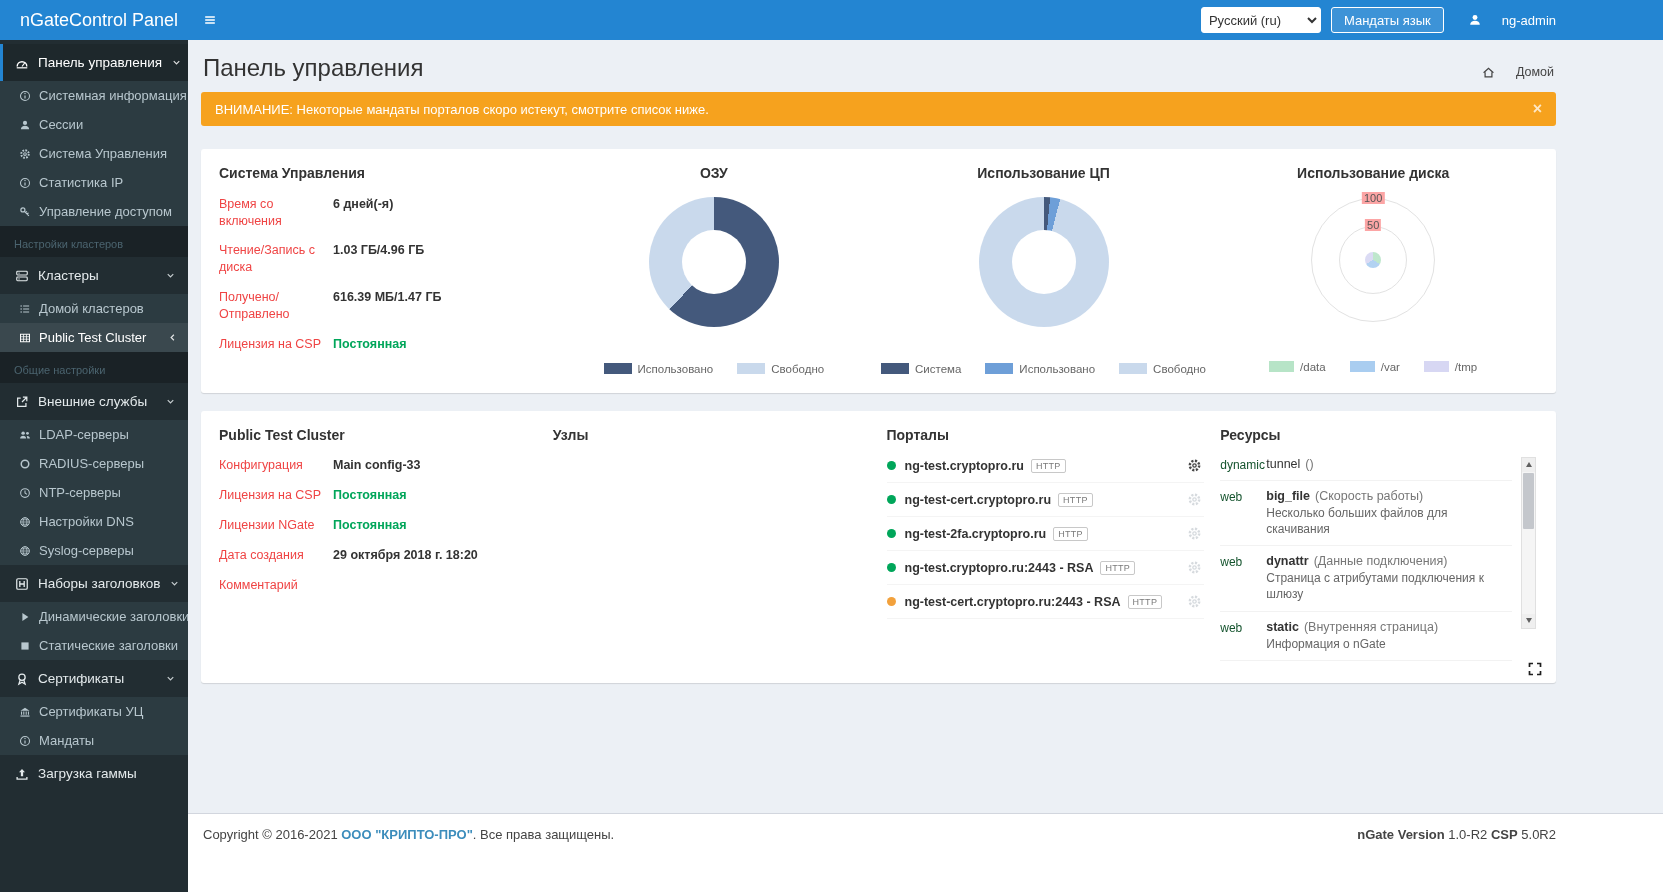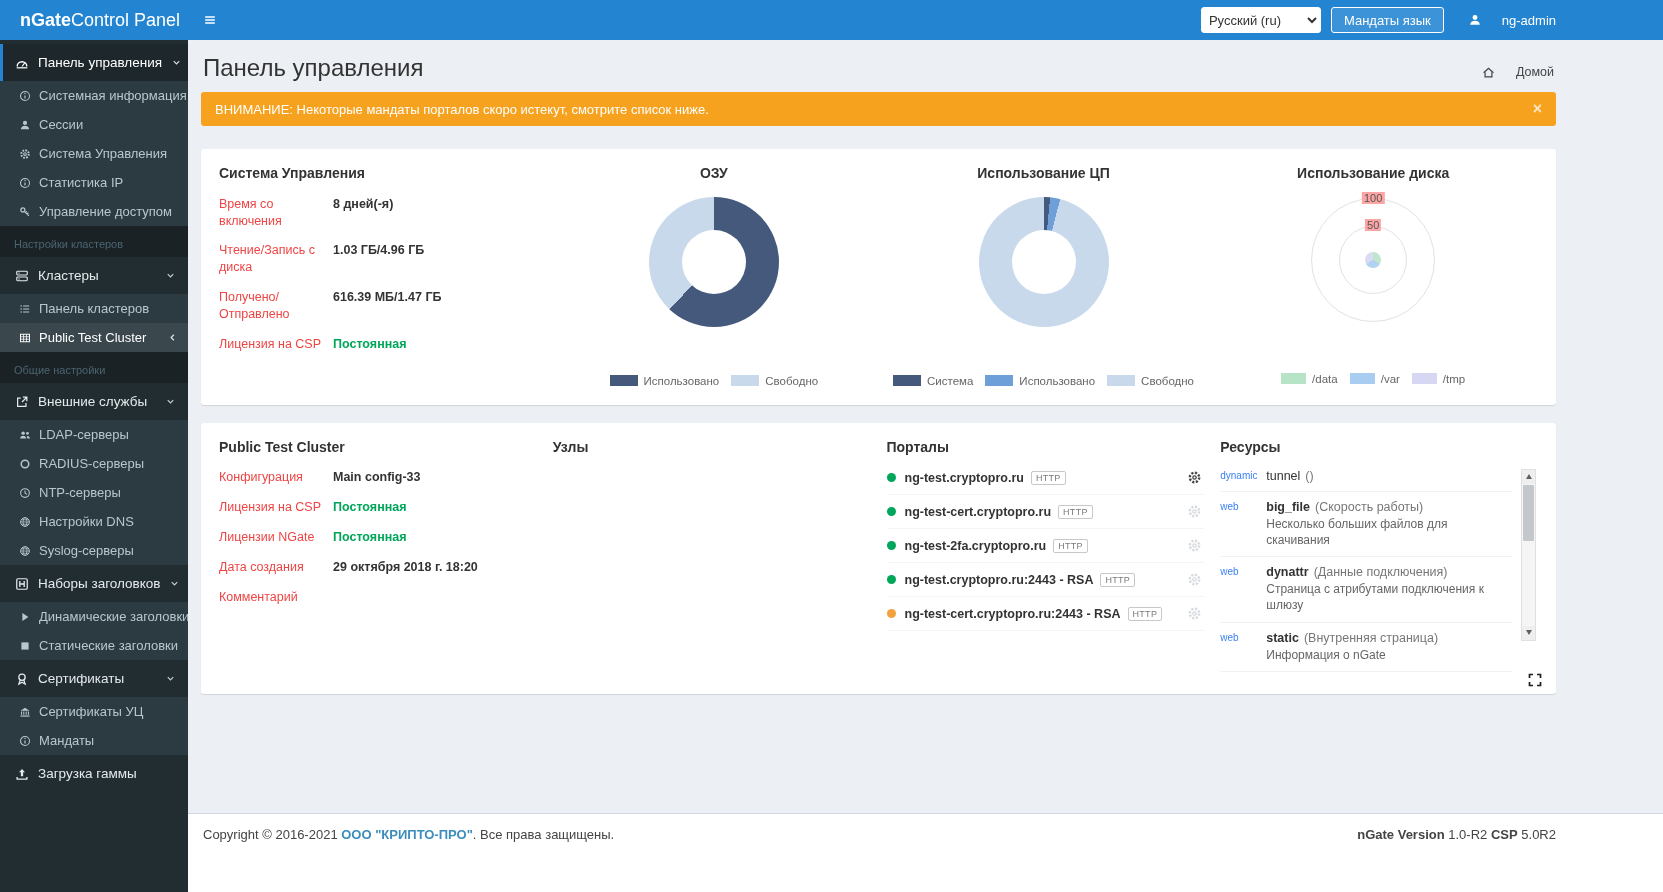--- a/index.html
+++ b/index.html
@@ -3,21 +3,21 @@
 <meta charset="utf-8">
 <style>
 *{margin:0;padding:0;box-sizing:border-box}
 html,body{width:1663px;height:892px}
 body{font-family:"Liberation Sans","DejaVu Sans",sans-serif;font-size:13px;color:#333;background:#ecf0f5;overflow:hidden}
 .page{width:1663px;height:892px;display:flex;flex-direction:column}
 
 
 .navbar{flex:0 0 40px;height:40px;background:#2385d2;color:#fff;display:flex;align-items:stretch}
 .brand{flex:0 0 188px;display:flex;align-items:center;padding-left:20px;font-size:18px;white-space:nowrap}
-.brand b{font-weight:bold}
+.brand b{font-weight:normal}
 .hamburger{width:44px;display:flex;align-items:center;justify-content:center;cursor:pointer;color:#fff}
 .nav-right{margin-left:auto;display:flex;align-items:center;gap:10px;padding-right:107px}
 select.lang{height:26px;width:120px;border:1px solid #fff;border-radius:3px;background:#fff;color:#333;font-size:13px;font-family:inherit;padding:0 3px;cursor:pointer}
 .btn-lang{height:26px;padding:0 12px;background:rgba(255,255,255,.12);border:1px solid #fff;border-radius:3px;color:#fff;font-size:13px;font-family:inherit;cursor:pointer}
 .nav-user{display:flex;align-items:center;gap:20px;margin-left:14px;cursor:pointer;font-size:13px}
 
 
 .wrapper{flex:1;display:flex;min-height:0}
 .sidebar{flex:0 0 188px;background:#222d32;overflow:hidden;padding-top:4px}
 .main{flex:1;display:flex;flex-direction:column;background:#ecf0f5;min-width:0}
@@ -54,21 +54,21 @@
 
 
 .kv{display:flex;margin-top:13px;font-size:12.5px;align-items:flex-start}
 .kv .k{flex:0 0 114px;color:#ef4444;padding-right:8px;line-height:1.35}
 .kv .v{font-weight:bold;color:#333;line-height:1.35}
 .kv .v.green{color:#00a65a}
 
 
 .donut{width:130px;height:130px;border-radius:50%;margin:14px auto 0;position:relative}
 .donut .hole{position:absolute;inset:33px;background:#fff;border-radius:50%}
-.legend{display:flex;justify-content:center;align-items:center;gap:12px;margin-top:48px;font-size:11.5px;color:#666;white-space:nowrap}
+.legend{display:flex;justify-content:center;align-items:center;gap:24px;margin-top:36px;font-size:11.5px;color:#666;white-space:nowrap}
 .lg{display:inline-flex;align-items:center}
 .legend .box{display:inline-block;width:28px;height:11px;margin-right:6px}
 .legend.small .box{width:25px}
 .polar{width:130px;height:130px;margin:12px auto 0;position:relative}
 .ring{position:absolute;border:1px solid #e2e2e2;border-radius:50%}
 .ring.outer{inset:3px}
 .ring.mid{inset:31px}
 .wedges{position:absolute;inset:57px;border-radius:50%;opacity:.9}
 .tick{position:absolute;left:50%;transform:translateX(-50%);font-size:11px;color:#555;background:#fca5a5;padding:0 2px;line-height:1.1}
 .tick.t100{top:-3px}
@@ -85,21 +85,21 @@
 .pname{font-weight:bold;font-size:12.5px;color:#333;white-space:nowrap}
 .badge{font-size:9px;color:#7a7a7a;border:1px solid #c8c8c8;border-radius:2px;padding:1px 4px;margin-left:7px;letter-spacing:.3px;flex:none}
 .gear{width:15px;height:15px;margin-left:auto;cursor:pointer;flex:none}
 .gear.dark{color:#474747}
 .gear.light{color:#d6dade}
 
 
 .res-col{position:relative;padding-right:26px}
 .res-list{margin-top:5px}
 .res-row{display:flex;padding:8px 0;border-bottom:1px solid #f2f2f2;font-size:12.5px}
-.rtype{flex:0 0 46px;color:#3b82f6;font-size:10px;padding-top:1px}
+.rtype{flex:0 0 46px;color:#14532d;font-size:12px;padding-top:1px}
 .rbody{min-width:0}
 .rname{font-weight:bold;color:#333}
 .rname.plain{font-weight:normal}
 .rnote{color:#777;margin-left:5px;font-weight:normal}
 .rdesc{color:#666;font-size:12px;margin-top:3px;line-height:1.3}
 .rail{position:absolute;right:2px;top:30px;width:15px;height:172px;background:#f5f5f5;border:1px solid #e0e0e0;cursor:pointer}
 .rail .ar{height:14px;display:flex;align-items:center;justify-content:center;background:#efefef}
 .rail .ar.down{position:absolute;bottom:0;left:0;right:0}
 .tri-up{width:0;height:0;border-left:3.5px solid transparent;border-right:3.5px solid transparent;border-bottom:5px solid #606060}
 .tri-down{width:0;height:0;border-left:3.5px solid transparent;border-right:3.5px solid transparent;border-top:5px solid #606060}
@@ -295,21 +295,21 @@
             <svg class="chev" viewBox="0 0 16 16">
               <use href="#i-chev-down"></use>
             </svg>
           </li>
           <li class="sb-sub">
             <ul>
               <li class="sb-child">
                 <svg class="ic sm" viewBox="0 0 16 16">
                   <use href="#i-list"></use>
                 </svg>
-                <span>Панель кластеров</span>
+                <span>Домой кластеров</span>
               </li>
               <li class="sb-child selected">
                 <svg class="ic sm" viewBox="0 0 16 16">
                   <use href="#i-table"></use>
                 </svg>
                 <span>Public Test Cluster</span>
                 <svg class="chev" viewBox="0 0 16 16">
                   <use href="#i-chev-left"></use>
                 </svg>
               </li>
@@ -435,21 +435,21 @@
           <span>ВНИМАНИЕ: Некоторые мандаты порталов скоро истекут, смотрите список ниже.</span>
           <span class="close">×</span>
         </div>
 
         <section class="card overview">
           <div class="info">
             <h2>Система Управления</h2>
             <div id="sysRows">
                 <div class="kv">
                   <span class="k">Время со включения</span>
-                  <span class="v">8 дней(-я)</span>
+                  <span class="v">6 дней(-я)</span>
                 </div>
                 <div class="kv">
                   <span class="k">Чтение/Запись с диска</span>
                   <span class="v">1.03 ГБ/4.96 ГБ</span>
                 </div>
                 <div class="kv">
                   <span class="k">Получено/Отправлено</span>
                   <span class="v">616.39 МБ/1.47 ГБ</span>
                 </div>
                 <div class="kv">

